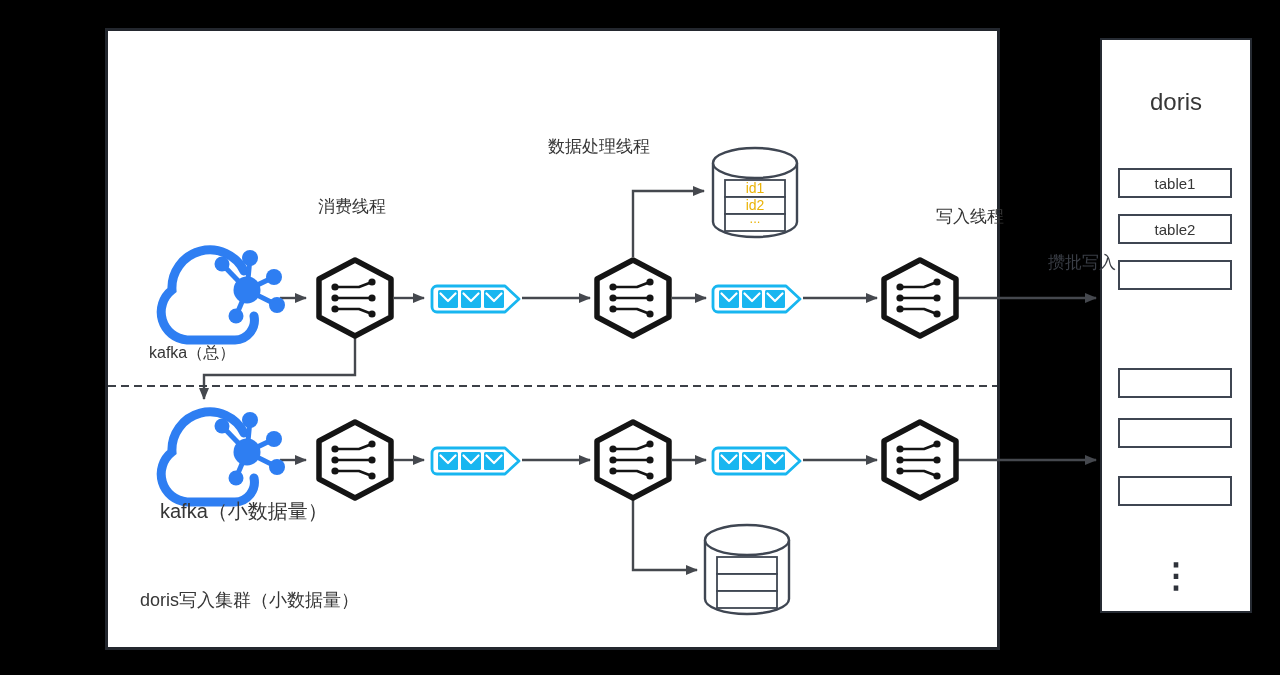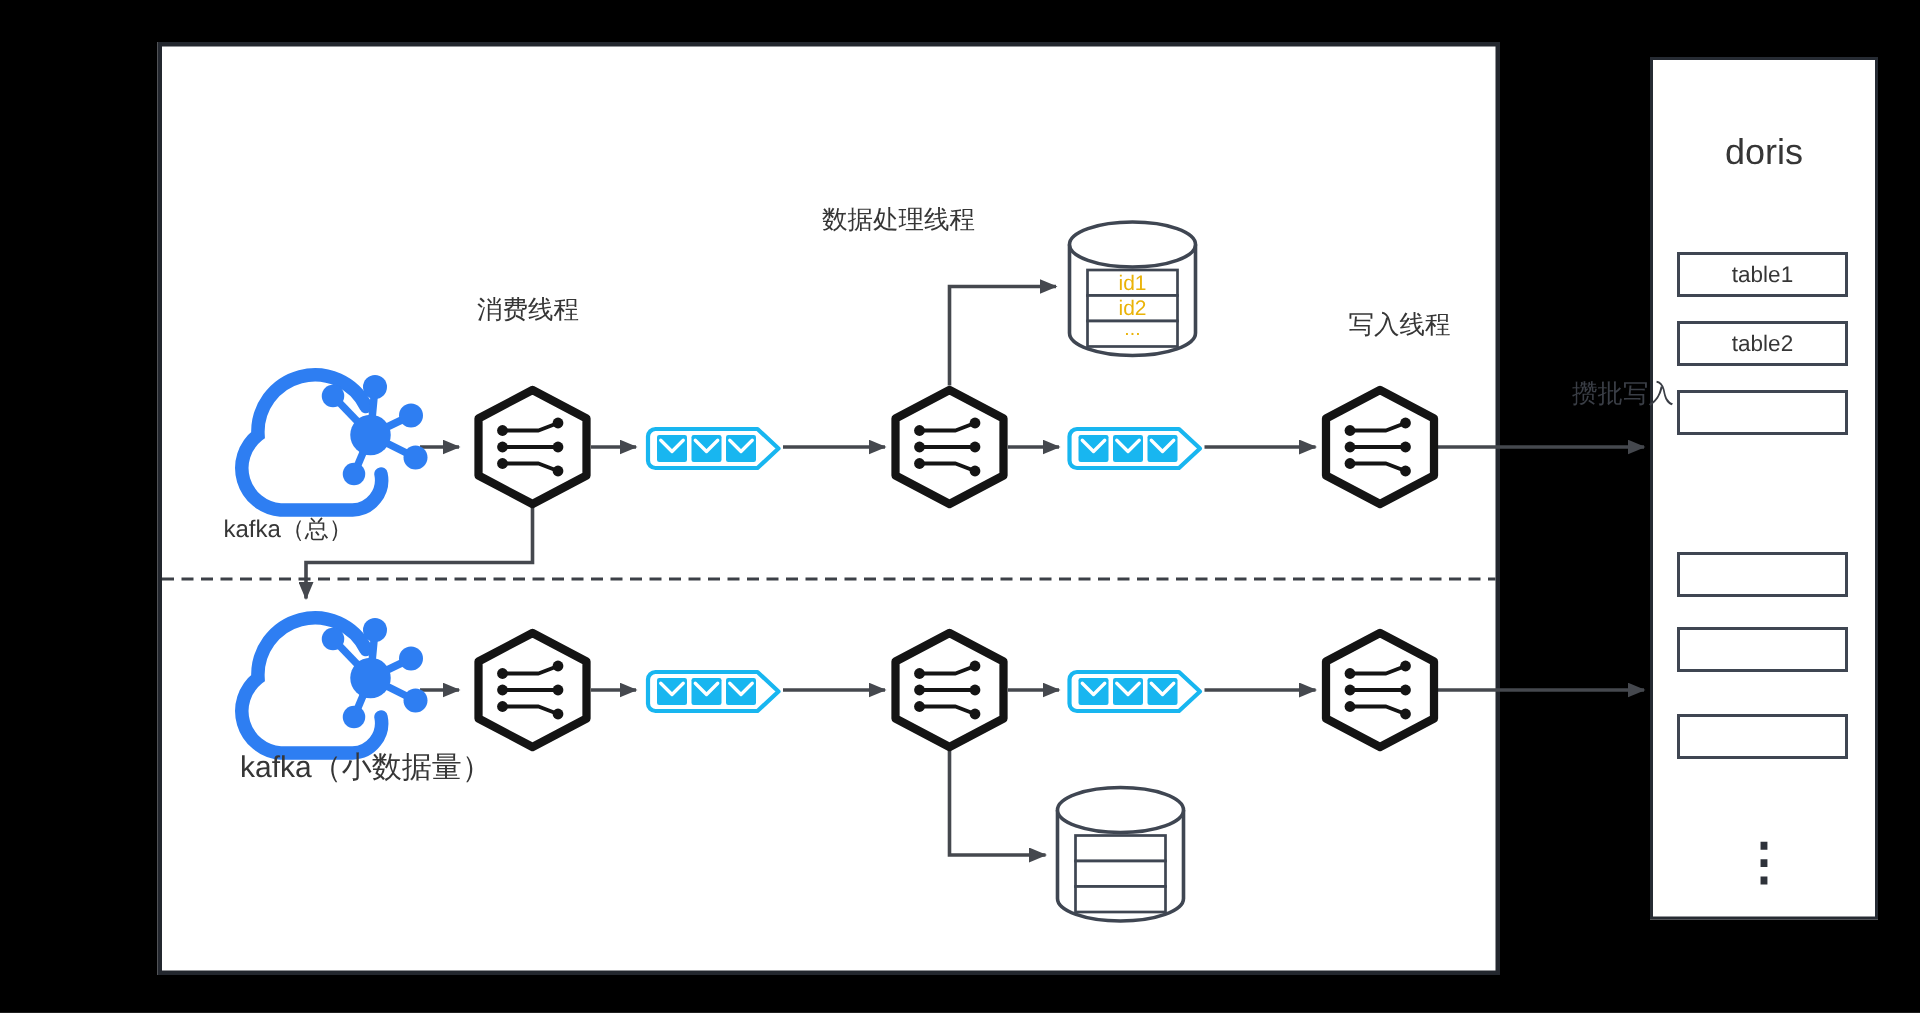--- a/index.html
+++ b/index.html
@@ -168,22 +168,23 @@
     <g>
         <use href="#dbcyl" transform="translate(755,163)"></use>
       </g>
     <g>
         <use href="#dbcyl" transform="translate(747,540)"></use>
       </g>
   </svg>
 
   <div class="label" style="left:318px;top:195px;font-size:17px">消费线程</div>
   <div class="label" style="left:548px;top:135px;font-size:17px">数据处理线程</div>
-  <div class="label" style="left:899px;top:205px;font-size:17px">写入线程</div>
+  <div class="label" style="left:936px;top:205px;font-size:17px">写入线程</div>
   <div class="label" style="left:149px;top:343px;font-size:16px">kafka（总）</div>
   <div class="label" style="left:160px;top:498px;font-size:20px">kafka（小数据量）</div>
+  <div class="label" style="left:140px;top:588px;font-size:18px">doris写入集群（小数据量）</div>
   <div class="label dim" style="left:1048px;top:251px;font-size:17px">攒批写入</div>
 
   <div class="dbtext" style="left:725px;top:180px;font-size:14px">id1</div>
   <div class="dbtext" style="left:725px;top:197px;font-size:14px">id2</div>
   <div class="dbtext" style="left:725px;top:211px;font-size:13px">...</div>
 
 </div>
 
 </body></html>

